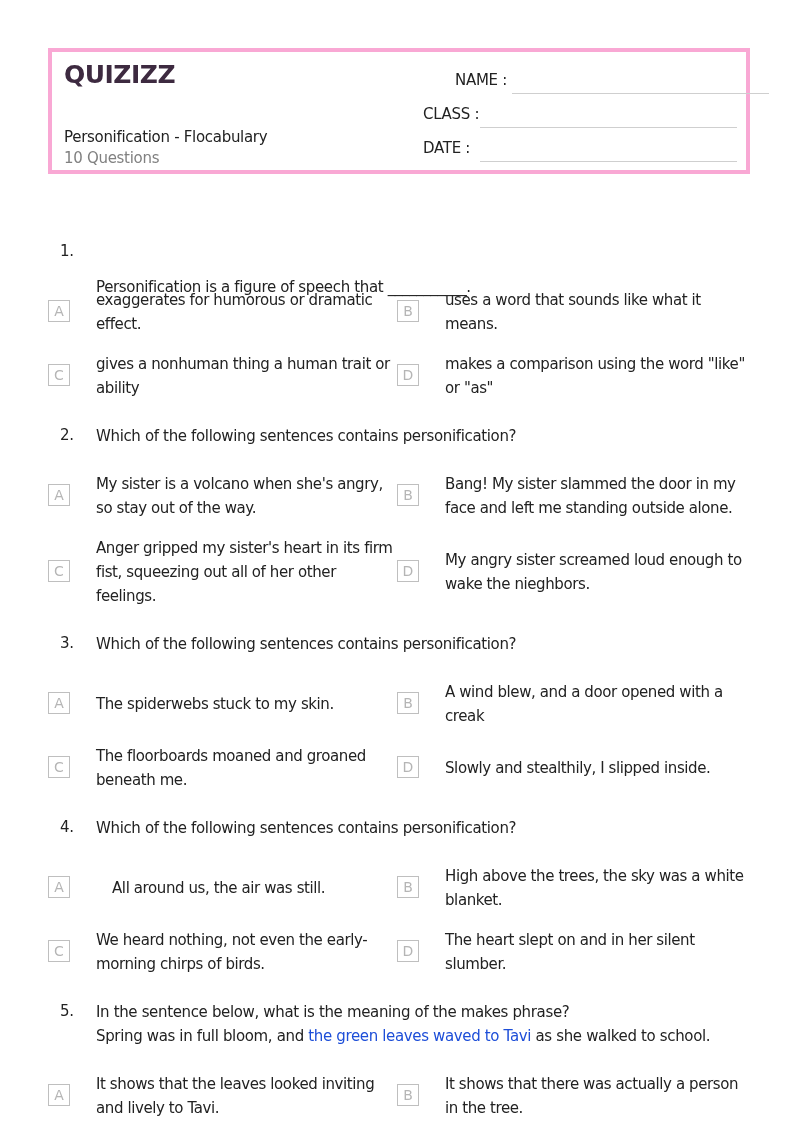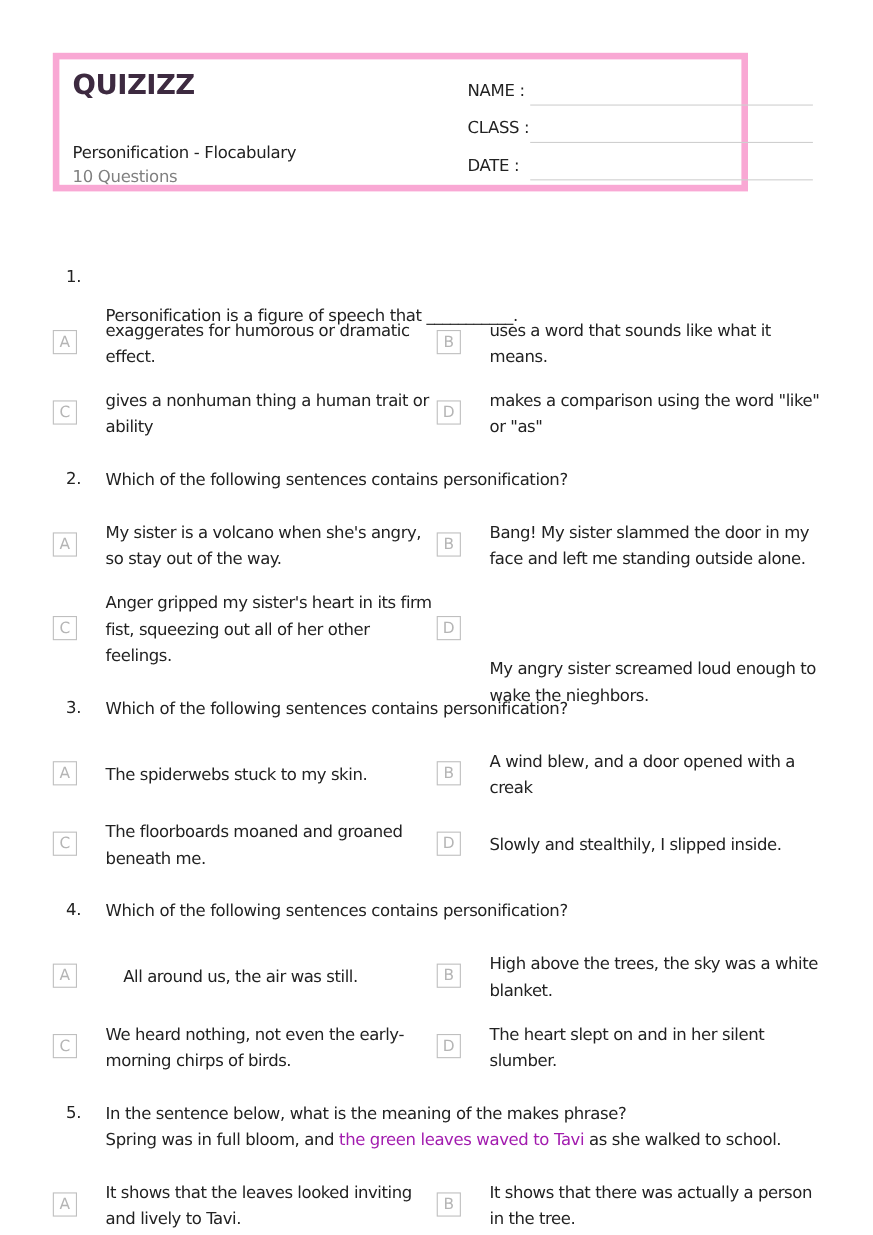--- a/index.html
+++ b/index.html
@@ -1,56 +1,56 @@
 <!DOCTYPE html>
 <html><head>
   <meta charset="utf-8">
   <style>
     html, body { margin: 0; padding: 0; background: #ffffff; }
     body {
       width: 794px; height: 1123px; position: relative; overflow: hidden;
       font-family: "DejaVu Sans", sans-serif; color: #222222;
     }
     .header {
-      position: absolute; left: 48px; top: 48px; width: 632px; height: 126px;
-      border: 6px solid #f9a8d4; box-sizing: border-box;
+      position: absolute; left: 48px; top: 48px; width: 702px; height: 126px;
+      border: 4px solid #f9a8d4; box-sizing: border-box;
     }
     .logo {
       position: absolute; left: 12px; top: 8px; font-size: 25px; font-weight: bold;
       color: #3d2a40; letter-spacing: -0.5px; font-family: "DejaVu Sans", sans-serif;
     }
     .ws-title { position: absolute; left: 12px; top: 76px; font-size: 15px; color: #222; letter-spacing: -0.3px; }
     .ws-sub { position: absolute; left: 12px; top: 97px; font-size: 15px; color: #808080; letter-spacing: -0.3px; }
     .field { position: absolute; left: 371px; width: 314px; height: 26px; }
     .field-label { position: absolute; left: 0; top: 0; font-size: 15px; color: #222; letter-spacing: -0.3px; }
     .field-line { position: absolute; left: 57px; right: 0; top: 22px; border-bottom: 1px solid #cfcfcf; }
 
     .question { position: absolute; left: 0; width: 794px; }
     .q-num { position: absolute; left: 60px; font-size: 15px; color: #222; letter-spacing: -0.3px; }
     .q-text { position: absolute; left: 96px; font-size: 15px; color: #222; line-height: 24px; letter-spacing: -0.35px; width: 660px; }
-    .highlight { color: #a21caf; }
+    .highlight { color: #1d4ed8; }
     .opt { position: absolute; width: 350px; }
     .opt-box {
       position: absolute; left: 0; width: 22px; height: 22px; border: 1px solid #bfbfbf;
       box-sizing: border-box; font-size: 14px; color: #b5b5b5; text-align: center; line-height: 21px;
     }
     .opt-text {
       position: absolute; left: 48px; width: 300px; font-size: 15px; color: #222;
       line-height: 24px; letter-spacing: -0.4px;
     }
   </style>
 </head>
 <body>
 
 <div class="header">
   <div class="logo">QUIZIZZ</div>
   <div class="ws-title">Personification - Flocabulary</div>
   <div class="ws-sub">10 Questions</div>
 
-  <div class="field" style="top:19px;">
+  <div class="field" style="top:19px;margin-left:32px;">
     <span class="field-label">NAME :</span>
     <div class="field-line"></div>
   </div>
   <div class="field" style="top:53px;">
     <span class="field-label">CLASS :</span>
     <div class="field-line"></div>
   </div>
   <div class="field" style="top:87px;">
     <span class="field-label">DATE  :</span>
     <div class="field-line"></div>
@@ -88,21 +88,21 @@
   <div class="opt" style="left:397px; top:48px;">
     <div class="opt-box" style="top:12px;">B</div>
     <div class="opt-text" style="top:0;">Bang! My sister slammed the door in my face and left me standing outside alone.</div>
   </div>
   <div class="opt" style="left:48px; top:112px;">
     <div class="opt-box" style="top:24px;">C</div>
     <div class="opt-text" style="top:0;">Anger gripped my sister's heart in its firm fist, squeezing out all of her other feelings.</div>
   </div>
   <div class="opt" style="left:397px; top:124px;">
     <div class="opt-box" style="top:12px;">D</div>
-    <div class="opt-text" style="top:0;margin-top:48px;">My angry sister screamed loud enough to wake the nieghbors.</div>
+    <div class="opt-text" style="top:0;">My angry sister screamed loud enough to wake the nieghbors.</div>
   </div>
 </div>
 
 <div class="question" style="top:632px;">
   <span class="q-num" style="top:2px;">3.</span>
   <div class="q-text" style="top:0;">Which of the following sentences contains personification?</div>
   <div class="opt" style="left:48px; top:60px;">
     <div class="opt-box" style="top:0;">A</div>
     <div class="opt-text" style="top:0;">The spiderwebs stuck to my skin.</div>
   </div>

